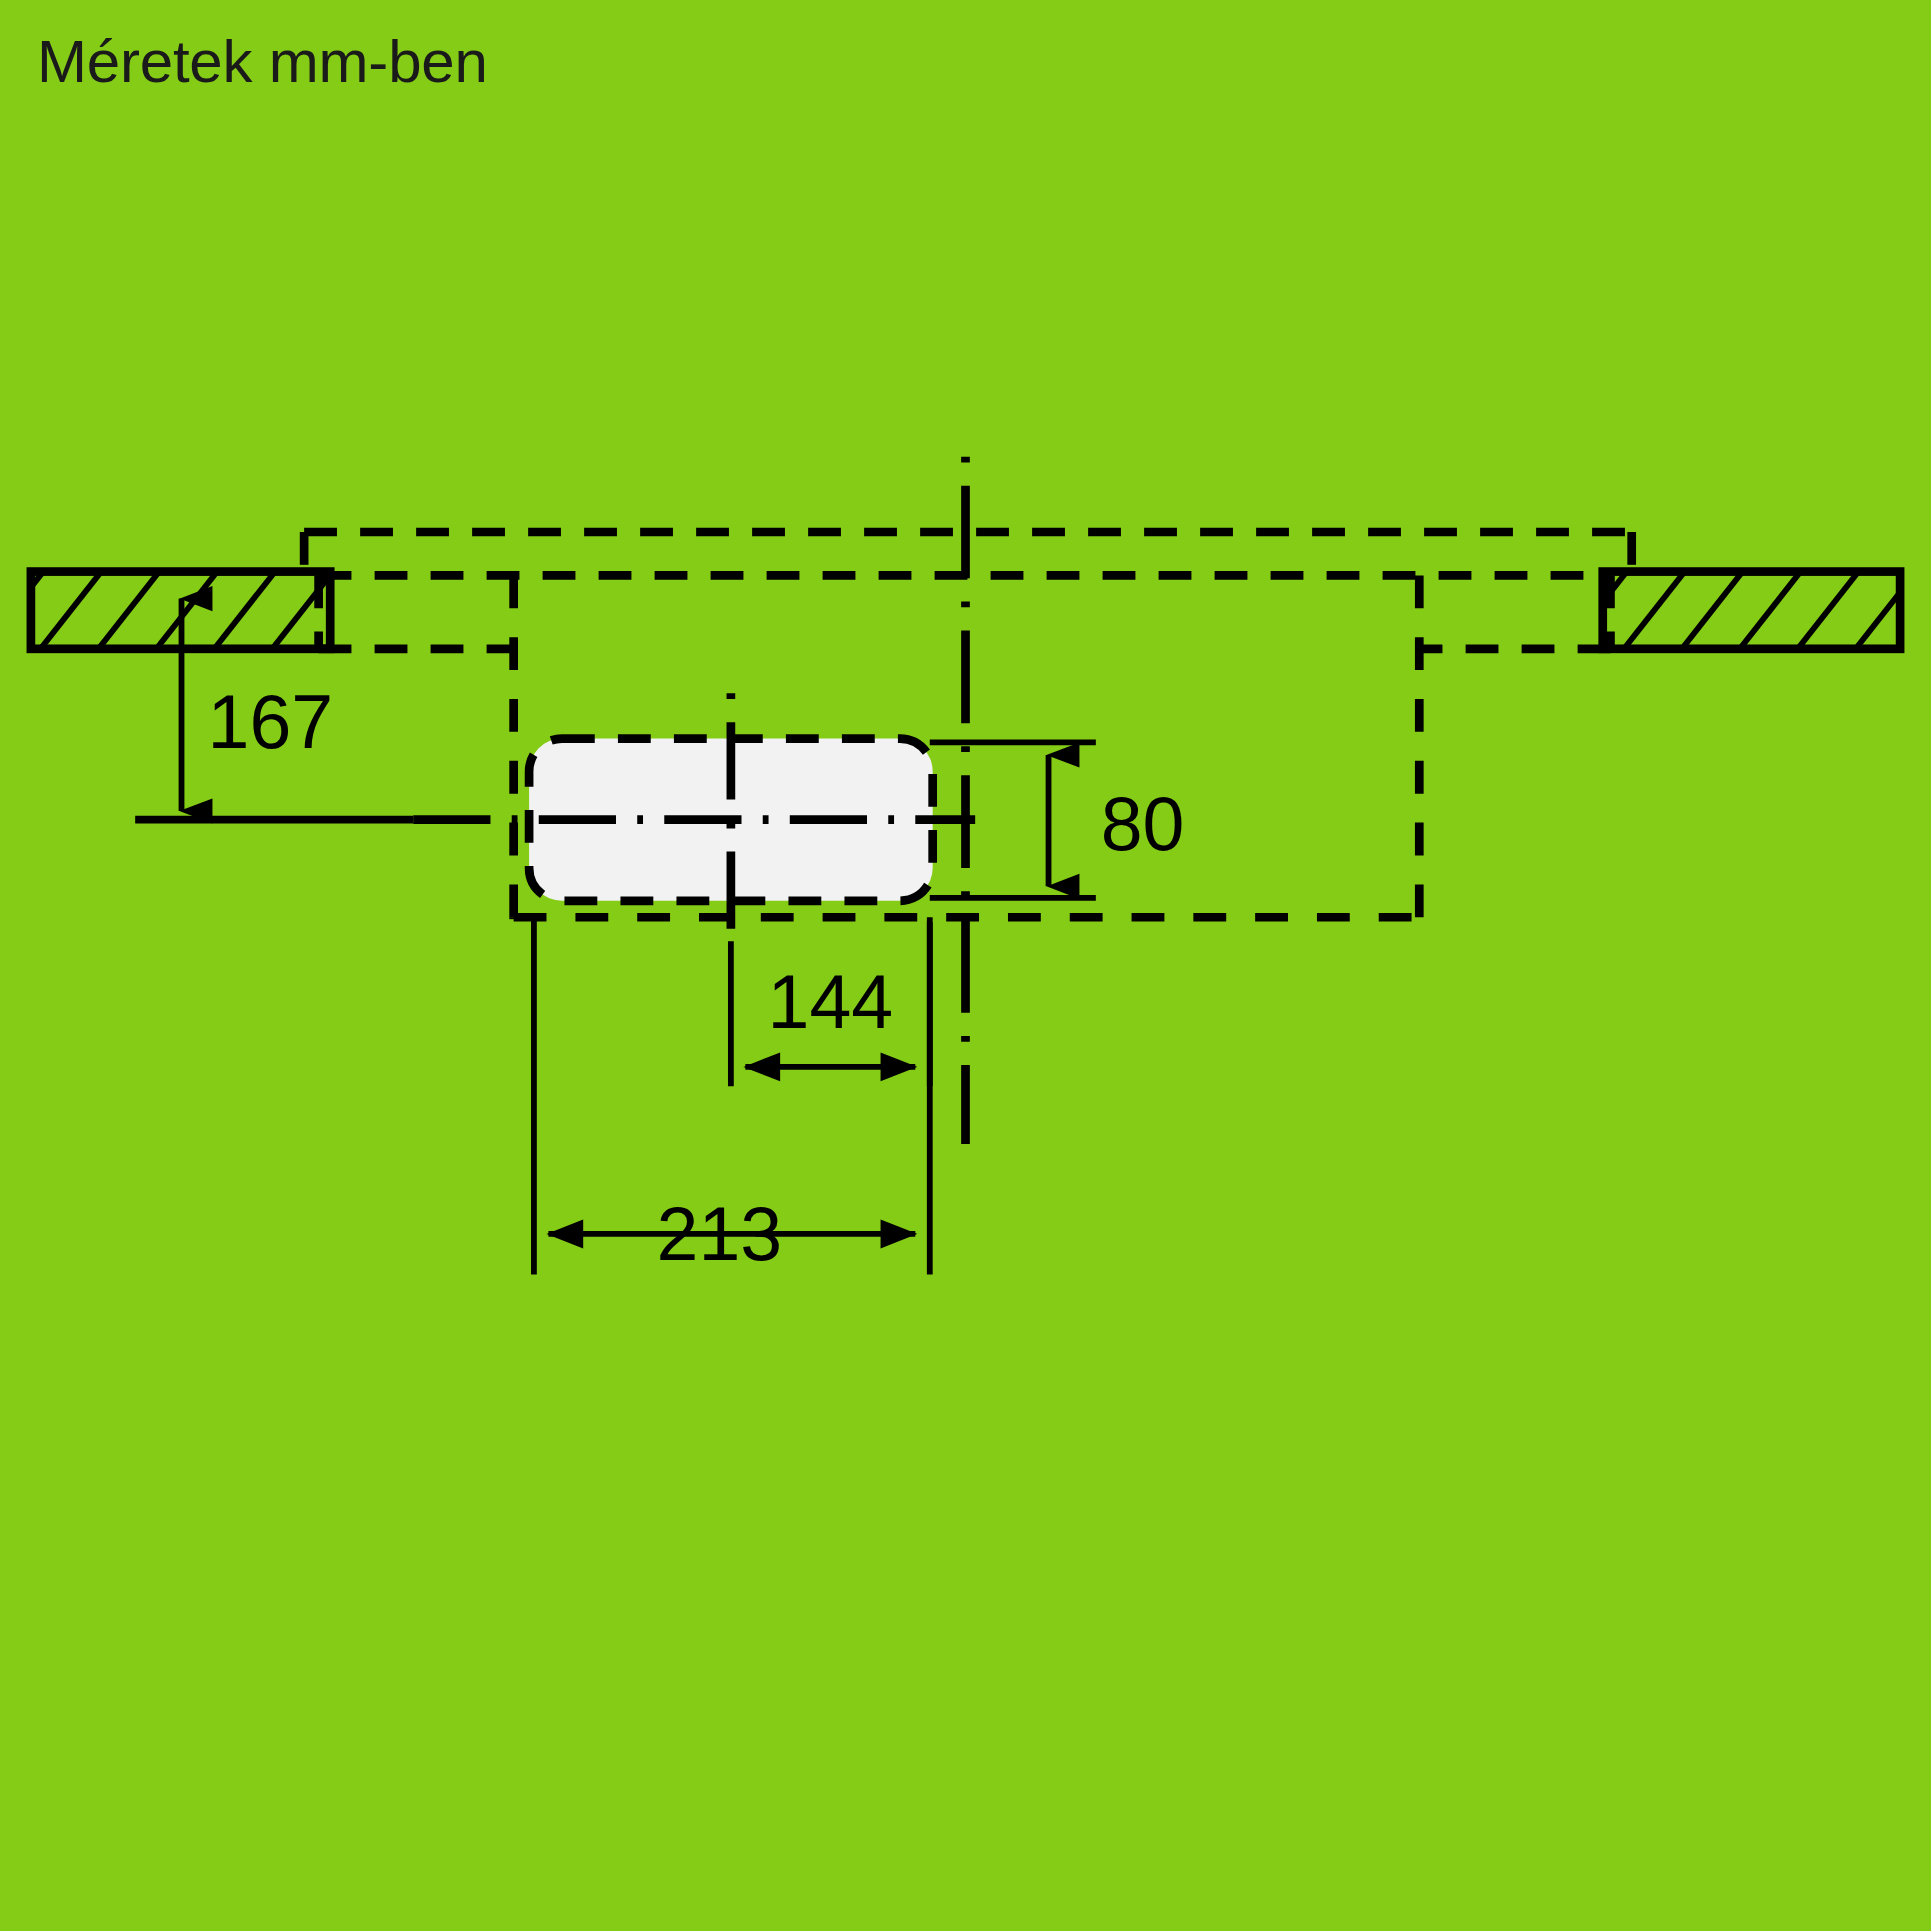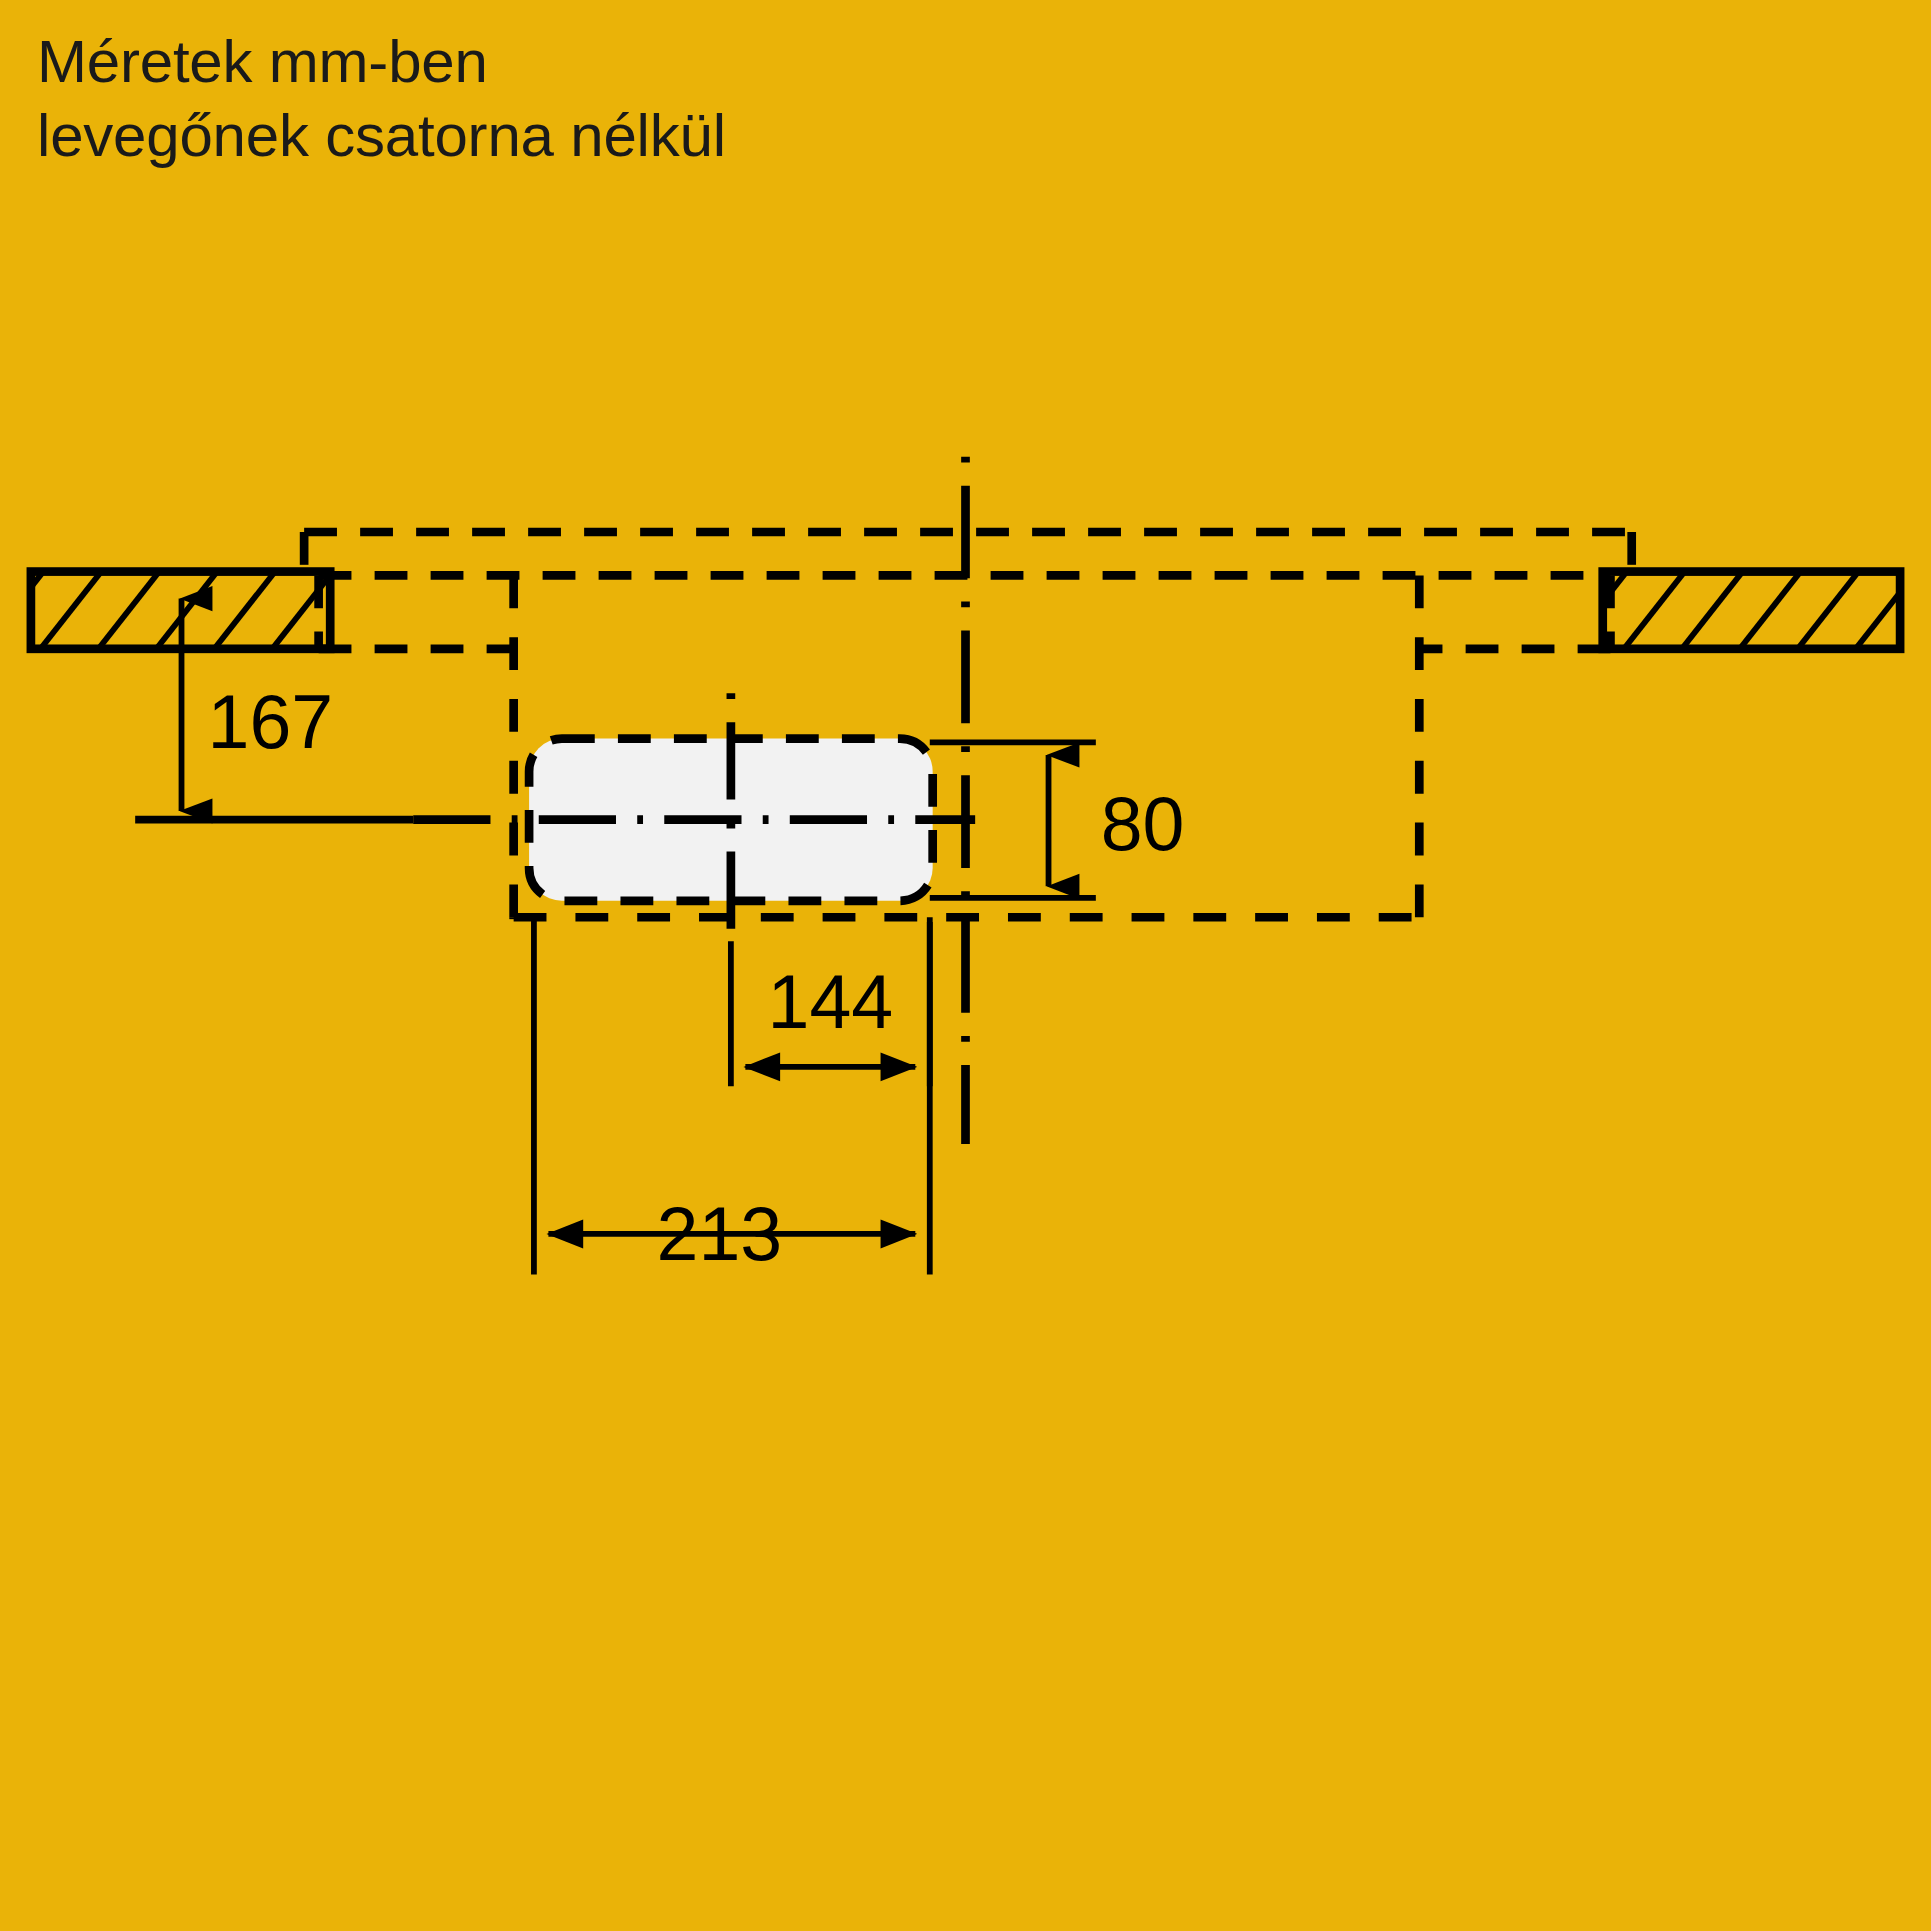--- a/index.html
+++ b/index.html
@@ -12,21 +12,21 @@
     height: 1931px;
     font-family: "Liberation Sans", sans-serif;
     color: #000000;
     overflow: hidden;
     position: relative;
   }
   #page {
     position: relative;
     width: 1931px;
     height: 1931px;
-    background: #eab308;
+    background: #84cc16;
   }
   #title-block {
     position: absolute;
     left: 37px;
     top: 25px;
     width: 1738px;
   }
   .title-line {
     font-size: 60px;
     line-height: 74px;
@@ -45,21 +45,20 @@
     fill: #000000;
   }
 </style>
 </head>
 <body>
 
 <div id="page">
 
   <div id="title-block">
     <div class="title-line">Méretek mm-ben</div>
-    <div class="title-line">levegőnek csatorna nélkül</div>
   </div>
 
   <svg id="drawing-svg" width="1931" height="1931" viewBox="0 0 2000 2000">
 
     <defs>
       <marker id="arrowUp" markerWidth="30" markerHeight="36" refX="15" refY="2" orient="auto-start-reverse" markerUnits="userSpaceOnUse">
         <path d="M15,0 L28,34 L2,34 Z" fill="#000"></path>
       </marker>
       <marker id="arrowDown" markerWidth="30" markerHeight="36" refX="15" refY="34" orient="auto" markerUnits="userSpaceOnUse">
         <path d="M15,36 L2,2 L28,2 Z" fill="#000"></path>

